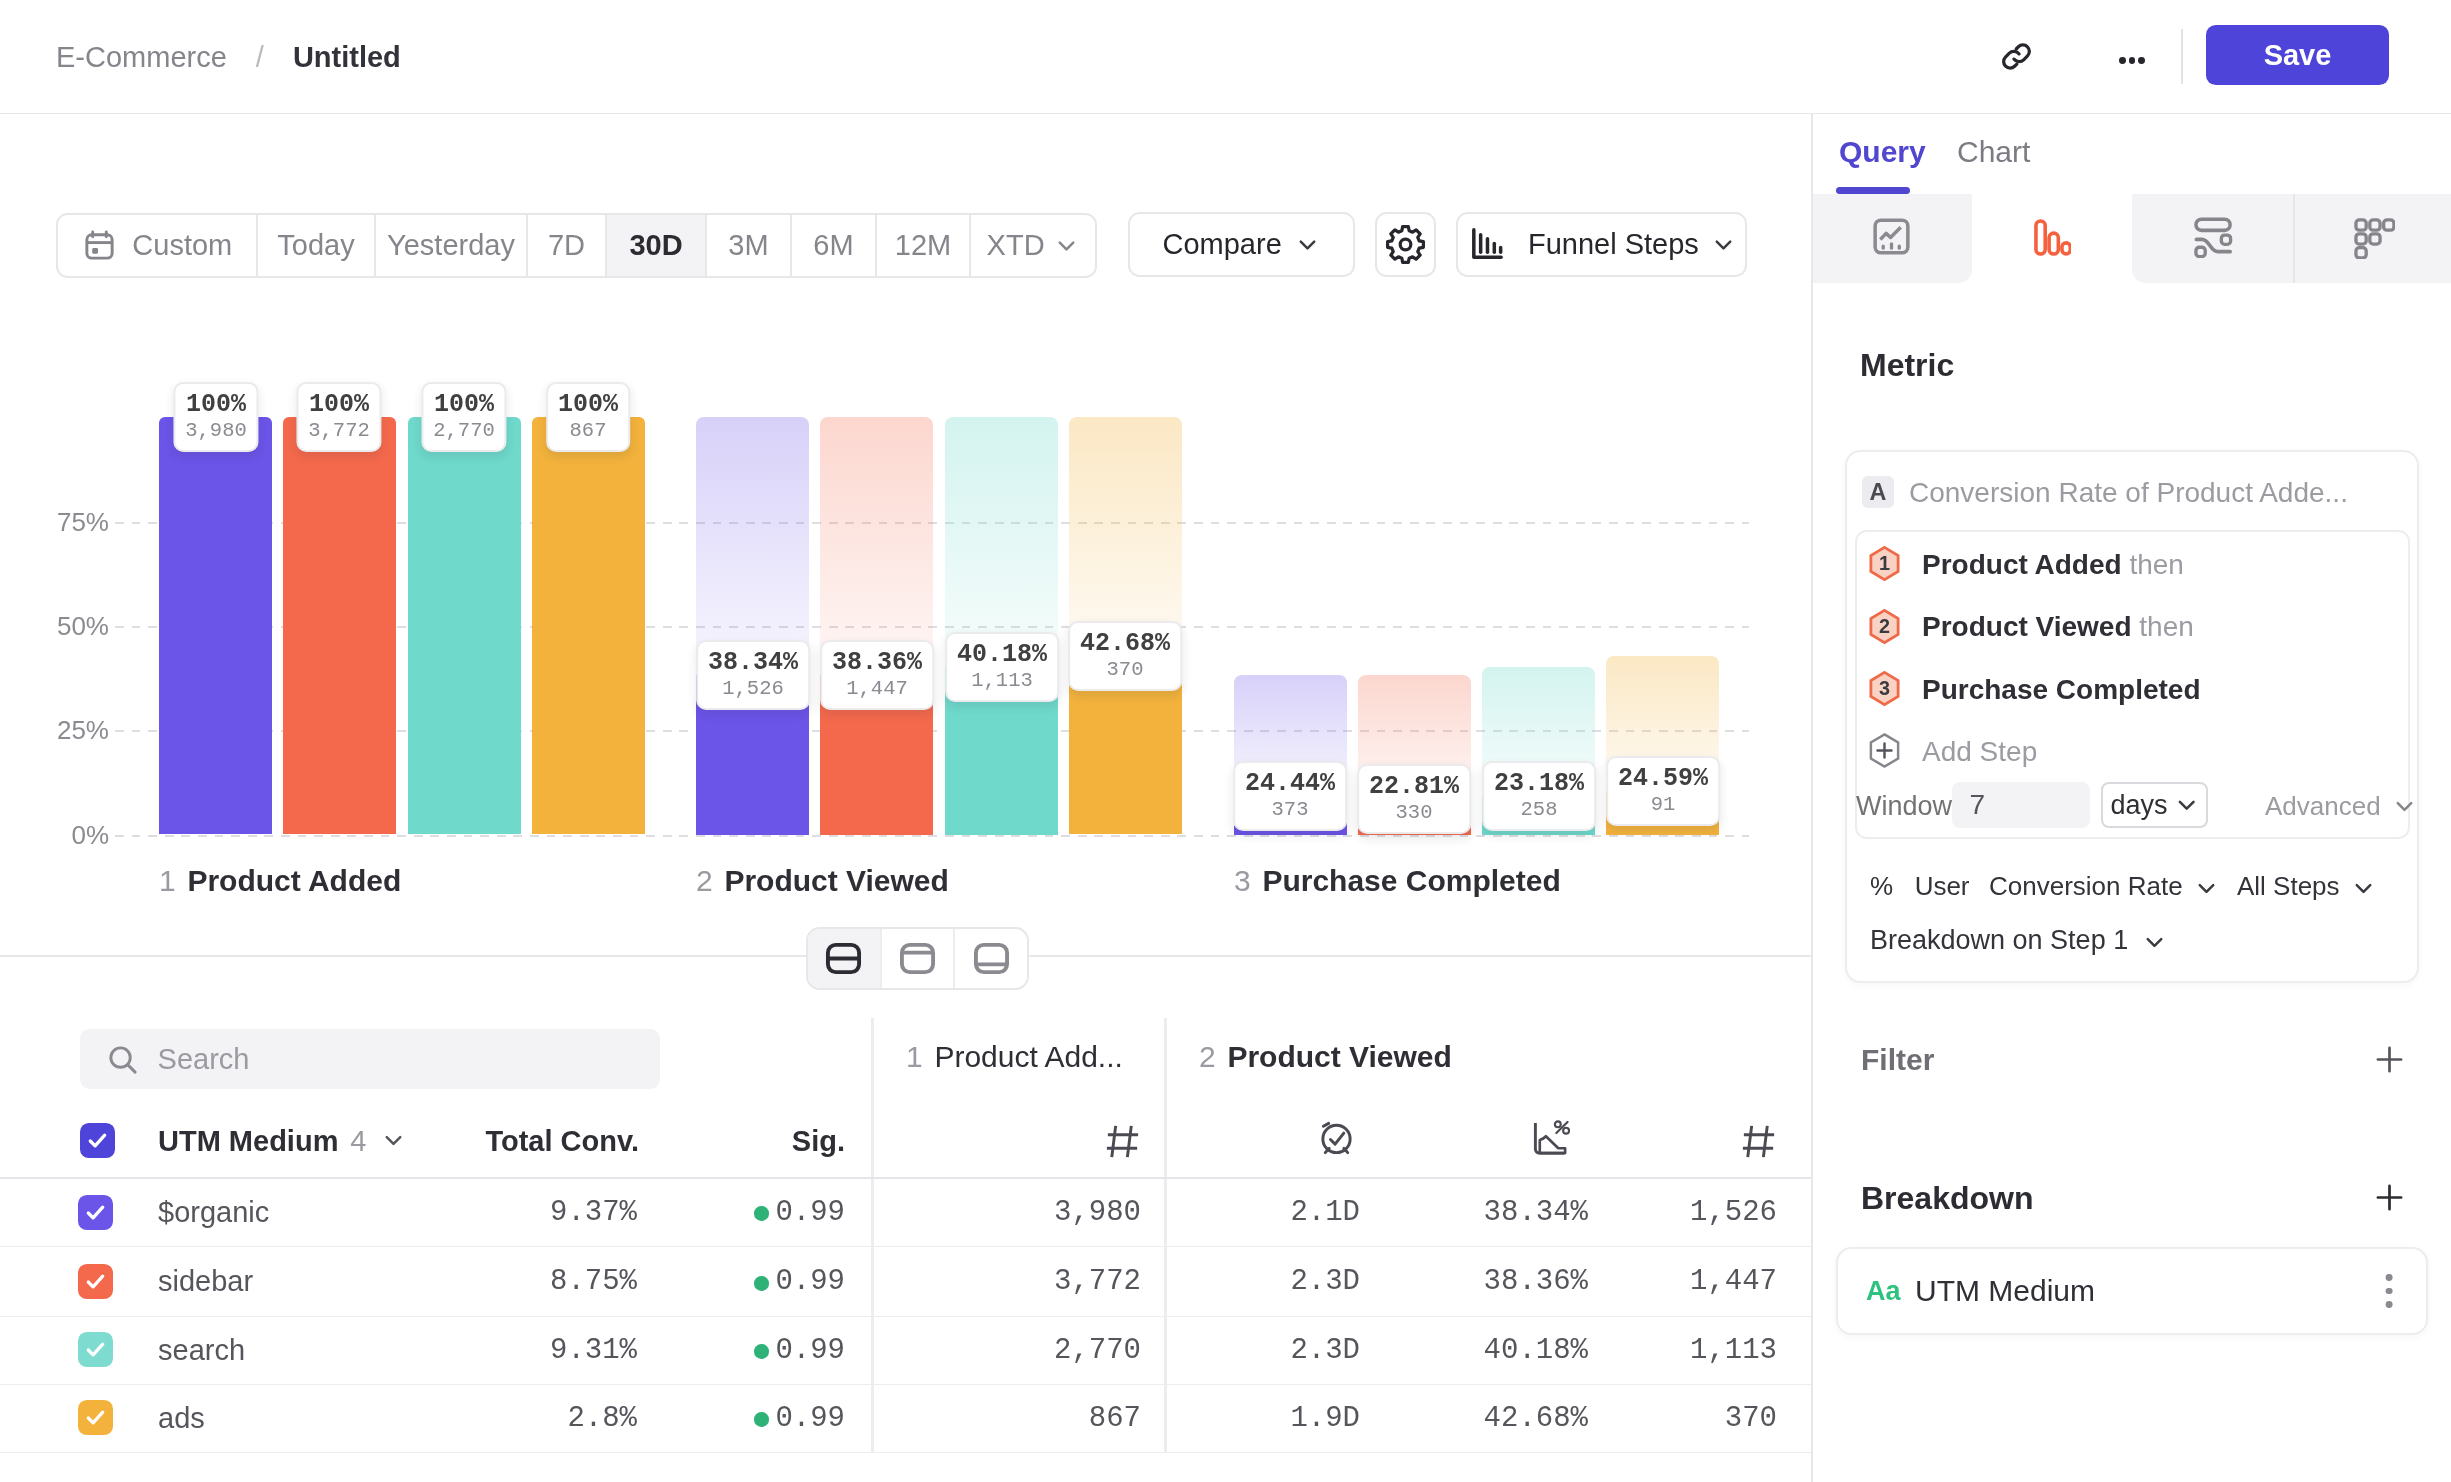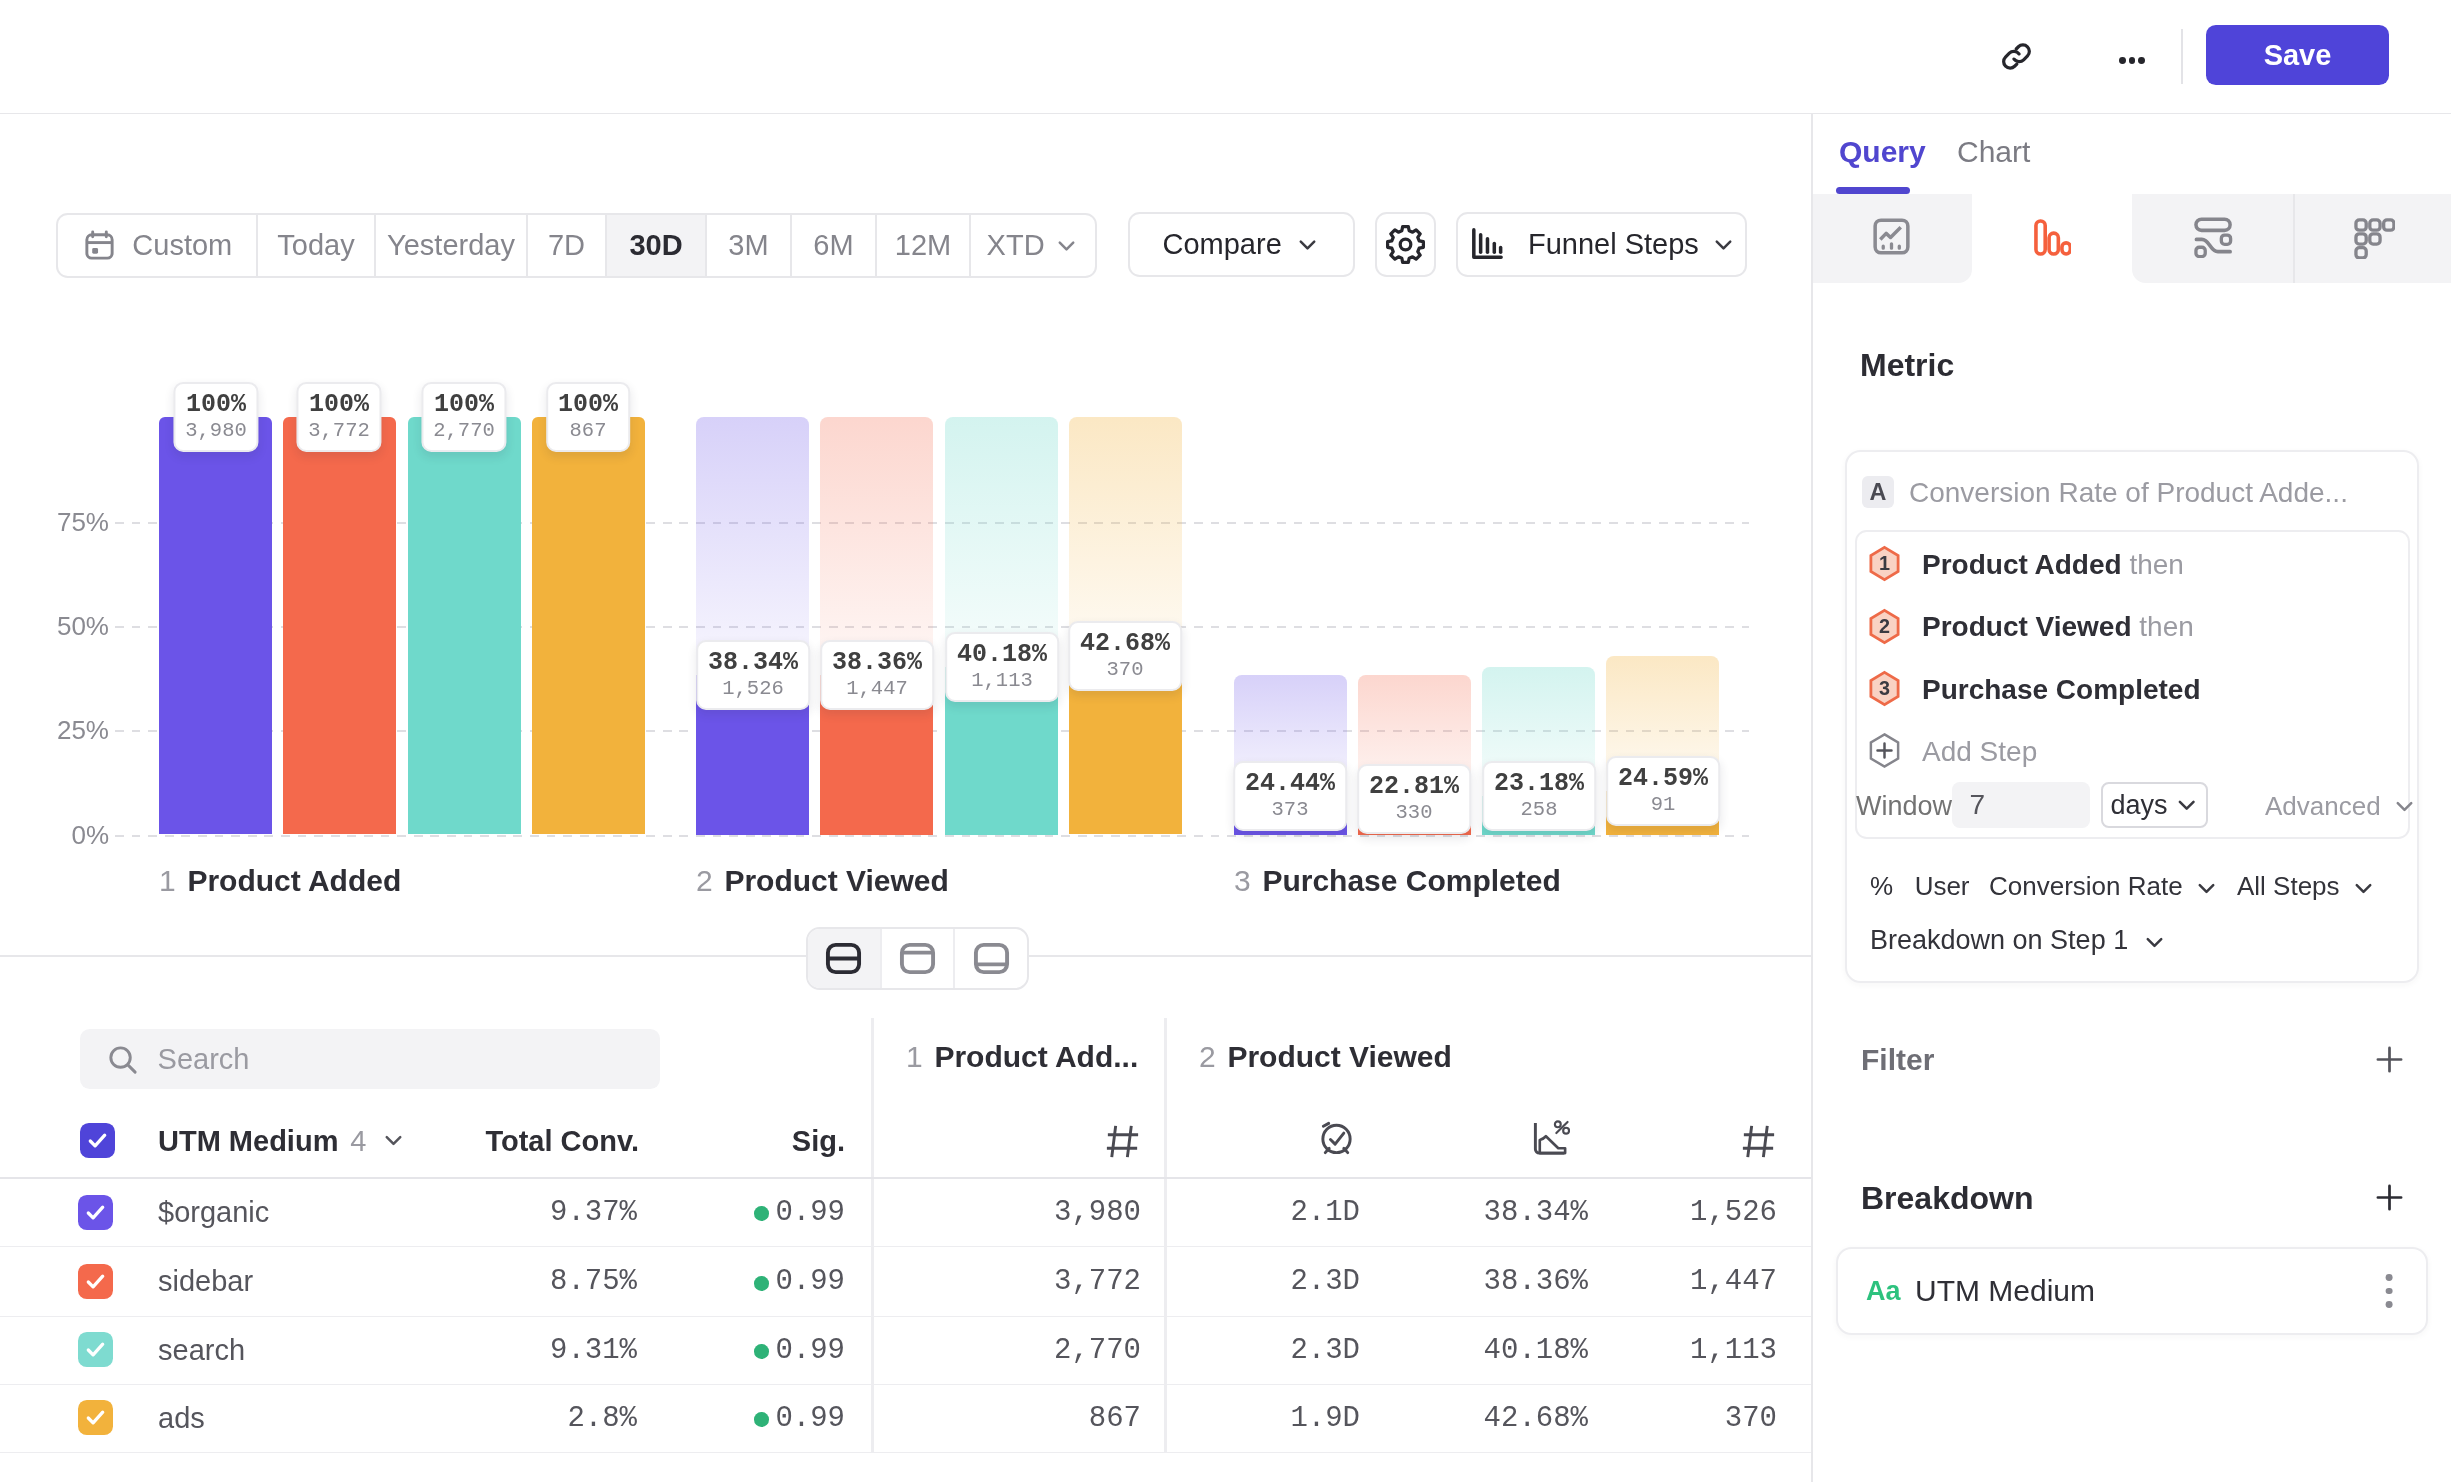--- a/index.html
+++ b/index.html
@@ -57,20 +57,25 @@
   .tsep { position:absolute; top:0; width:2px; height:89px; background:#e7e7ea; }
   .card { position:absolute; background:#fff; border:2px solid #ededf0; border-radius:15.6px; }
   .hexwrap { position:absolute; width:45px; height:49px; }
   .steptxt { position:absolute; font-size:28px; transform:translateY(-50%); white-space:nowrap; }
 </style>
 </head>
 <body>
 <div class="page">
 
   <div class="header"></div>
+  <div class="crumb" style="left:56px;">
+      <span style="color:#85858c;">E-Commerce</span>
+      <span style="color:#b9b9bf; margin:0 29px;">/</span>
+      <span style="color:#32323a; font-weight:bold;">Untitled</span>
+    </div>
   <div class="abs" id="linkicon" style="left:2001px; top:41px;"><svg width="31" height="31" viewBox="0 0 24 24" fill="none">
         <path d="M10 14a5 5 0 0 0 7.54.54l3-3a5 5 0 0 0-7.07-7.07l-1.72 1.71" stroke="#26262c" stroke-width="2.5" stroke-linecap="round"></path>
         <path d="M14 10a5 5 0 0 0-7.54-.54l-3 3a5 5 0 0 0 7.07 7.07l1.71-1.71" stroke="#26262c" stroke-width="2.5" stroke-linecap="round"></path>
       </svg></div>
   <div class="abs" style="left:2119px; top:57px; display:flex; gap:2.9px;">
     <div style="width:6.8px;height:6.8px;border-radius:50%;background:#26262c;"></div>
     <div style="width:6.8px;height:6.8px;border-radius:50%;background:#26262c;"></div>
     <div style="width:6.8px;height:6.8px;border-radius:50%;background:#26262c;"></div>
   </div>
   <div class="hdivider"></div>
@@ -231,21 +236,21 @@
   <div class="search">
     <svg style="margin-left:25px;" width="35" height="35" viewBox="0 0 36 36" fill="none">
         <circle cx="16" cy="16" r="10" stroke="#8a8a91" stroke-width="3"></circle>
         <line x1="23.5" y1="23.5" x2="31" y2="31" stroke="#8a8a91" stroke-width="3" stroke-linecap="round"></line>
       </svg>
     <span class="ph" style="margin-left:17.6px;">Search</span>
   </div>
   <div class="vline" style="left:871px;"></div>
   <div class="vline" style="left:1164px;"></div>
 
-  <div class="abs" style="left:906px; top:1057px; transform:translateY(-50%); font-size:30px; white-space:nowrap;"><span style="color:#9a9aa1;">1</span><span style="color:#2e2e35; font-weight:bold; margin-left:11.7px;">Product Add...</span></div>
+  <div class="abs" style="left:906px; top:1057px; transform:translateY(-50%); font-size:30px; white-space:nowrap;"><span style="color:#9a9aa1;">1</span><span style="color:#2e2e35; font-weight:normal; margin-left:11.7px;">Product Add...</span></div>
   <div class="abs" style="left:1199px; top:1057px; transform:translateY(-50%); font-size:30px; white-space:nowrap;"><span style="color:#9a9aa1;">2</span><span style="color:#2e2e35; font-weight:bold; margin-left:11.7px;">Product Viewed</span></div>
 
   <div class="abs" id="icon-hash1" style="left:1102px; top:1120px;"><svg width="41" height="43" viewBox="0 0 42 44" fill="none">
         <path d="M14 6 L10 38 M30 6 L26 38 M6 15 h31 M5 29 h31" stroke="#4a4a52" stroke-width="3"></path>
       </svg></div>
   <div class="abs" id="icon-clock" style="left:1317px; top:1118px;"><svg width="39" height="39" viewBox="0 0 40 40" fill="none">
         <circle cx="20" cy="21.5" r="14" stroke="#4a4a52" stroke-width="3"></circle>
         <path d="M6.5 8.5 L12 5.5" stroke="#4a4a52" stroke-width="3" stroke-linecap="round"></path>
         <path d="M8.5 35.5 l4-4.5 M31.5 35.5 l-4-4.5" stroke="#4a4a52" stroke-width="3" stroke-linecap="round"></path>
         <path d="M13.8 22 l4.8 4.8 L27.5 15.5" stroke="#4a4a52" stroke-width="3" stroke-linecap="round" stroke-linejoin="round"></path>

